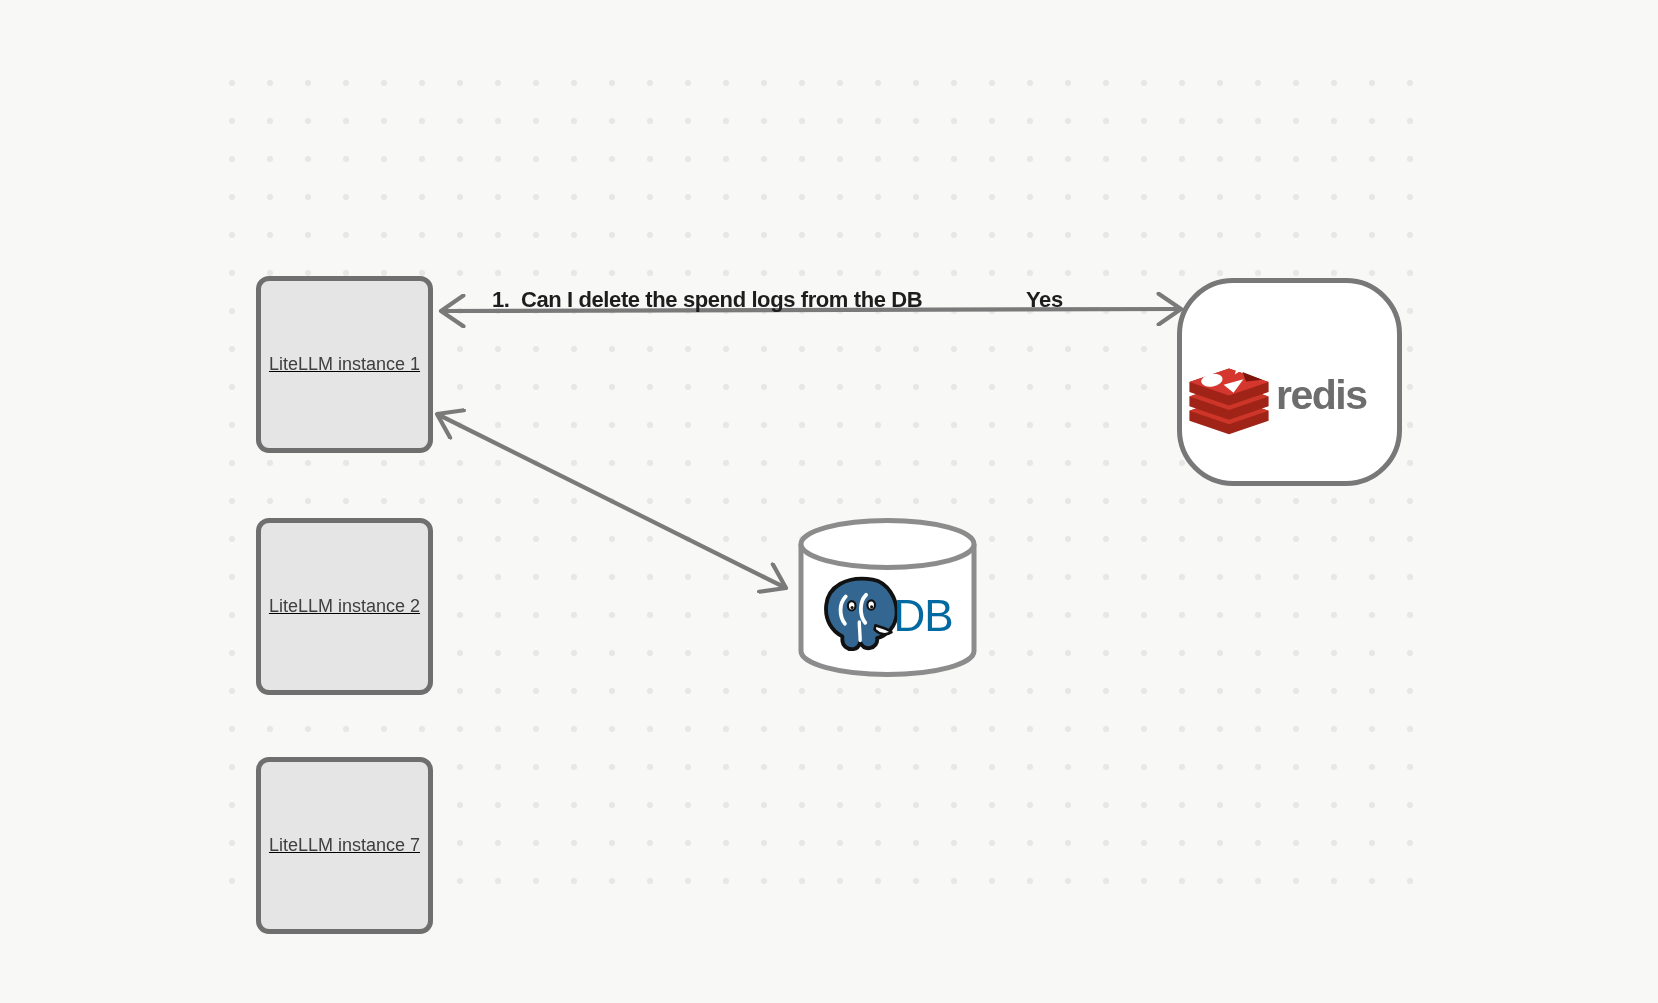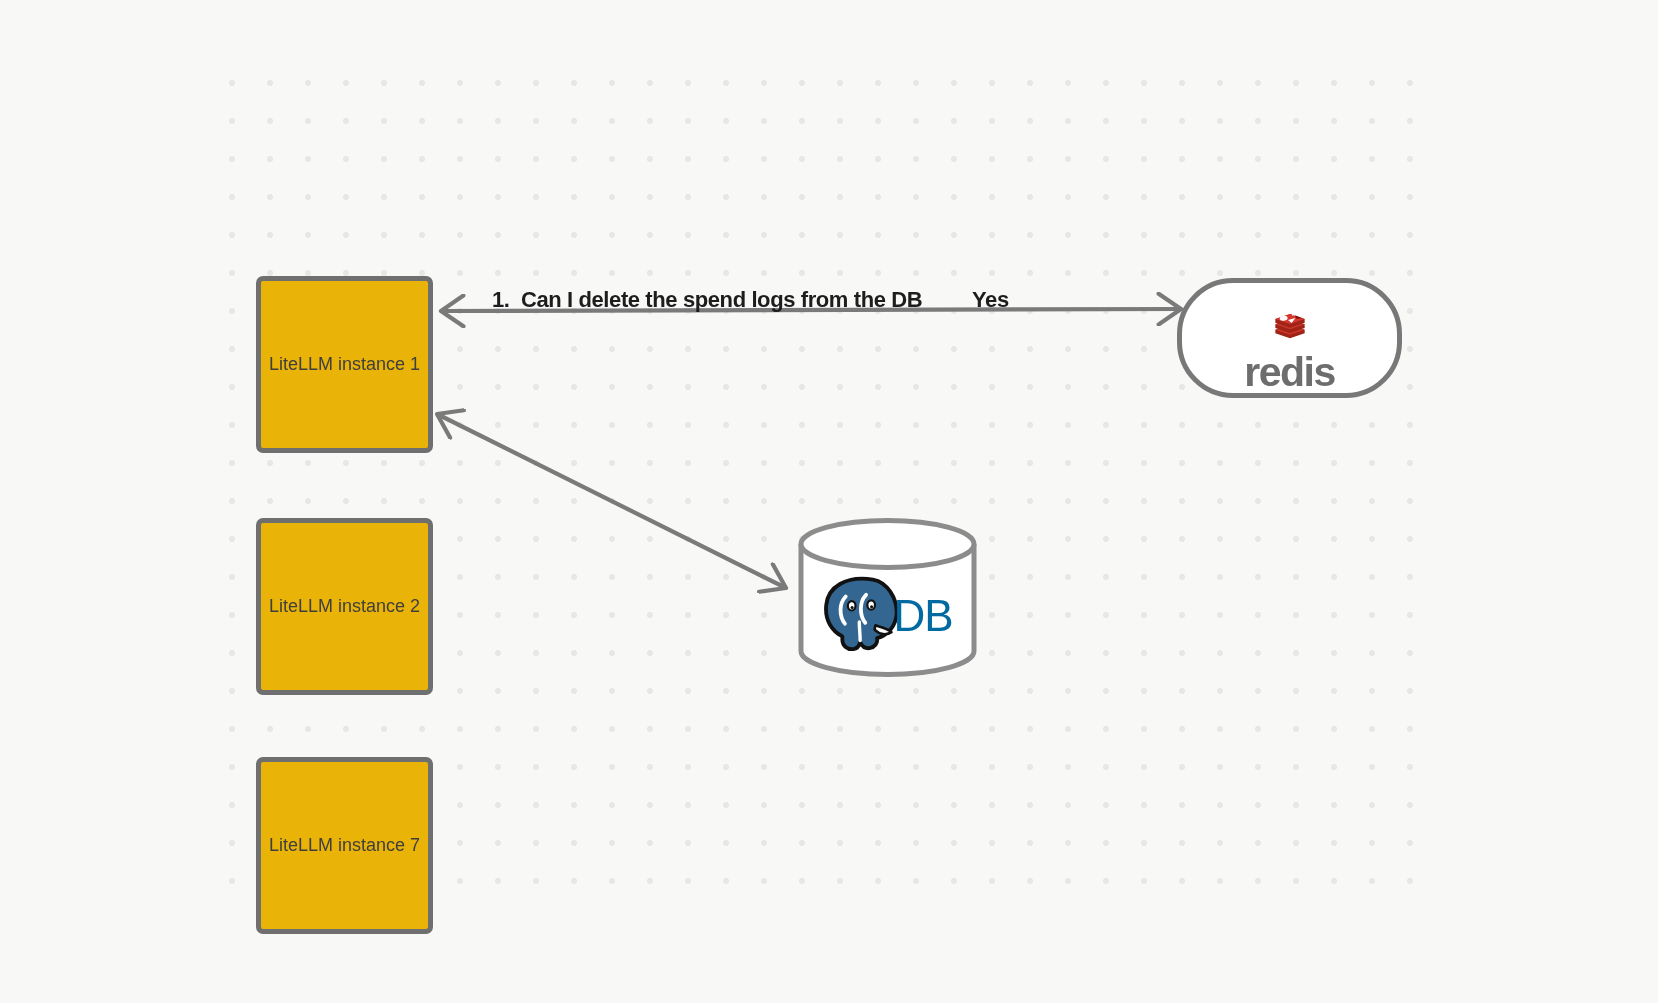--- a/index.html
+++ b/index.html
@@ -16,36 +16,35 @@
     position:absolute;left:213px;top:64px;width:1216px;height:836px;
     background-image:radial-gradient(circle, #e7e7e5 2.7px, transparent 3.4px);
     background-size:38px 38px;
     background-position:0 0;
   }
   
   svg.wires{position:absolute;inset:0;width:1658px;height:1003px;}
   
   .inst{
     position:absolute;left:256px;width:177px;height:177px;
-    background:#eab308;border:5px solid #6f6f6f;border-radius:7px;
+    background:#e5e5e5;border:5px solid #6f6f6f;border-radius:13px;
     box-sizing:border-box;
-    display:flex;align-items:center;justify-content:center;
+    display:flex;align-items:center;justify-content:center;text-decoration:underline;
   }
   .inst span{
     font-size:18px;color:#3f3f3f;white-space:pre;
   }
   #inst1{top:276px;} #inst2{top:518px;} #inst3{top:757px;}
   
   .redis-node{
-    position:absolute;left:1177px;top:278px;width:225px;height:120px;
+    position:absolute;left:1177px;top:278px;width:225px;height:208px;
     background:#ffffff;border:5px solid #787878;border-radius:56px;
     box-sizing:border-box;
-    display:flex;flex-direction:column;align-items:center;
+    display:flex;flex-direction:row;align-items:center;
     padding-top:26px;
-    gap:12px;
   }
   .redis-word{
     font-size:41px;font-weight:bold;color:#6d6d6d;
     letter-spacing:-1.5px;line-height:1;margin-top:1px;
   }
   
   .db-node{position:absolute;left:798px;top:518px;width:179px;height:160px;}
   .db-node svg.cyl{position:absolute;inset:0;}
   .db-content{
     position:absolute;left:0;top:57px;width:179px;height:82px;
@@ -54,21 +53,21 @@
   .db-label{
     font-size:44px;font-weight:500;color:#0369a1;line-height:1;
     margin-left:-7px;letter-spacing:-1px;
   }
   
   .wire-label{
     position:absolute;font-size:22px;font-weight:bold;color:#1d1d1d;
     letter-spacing:-0.4px;line-height:1.15;white-space:pre;
   }
   #label1{left:492px;top:287px;text-align:right;}
-  #label1yes{left:972px;top:287px;}
+  #label1yes{left:1026px;top:287px;}
   #label2{left:572px;top:456px;}
 </style>
 </head>
 <body>
 
 <div class="canvas">
 
   <div class="dots"></div>
 
   <svg class="wires">

